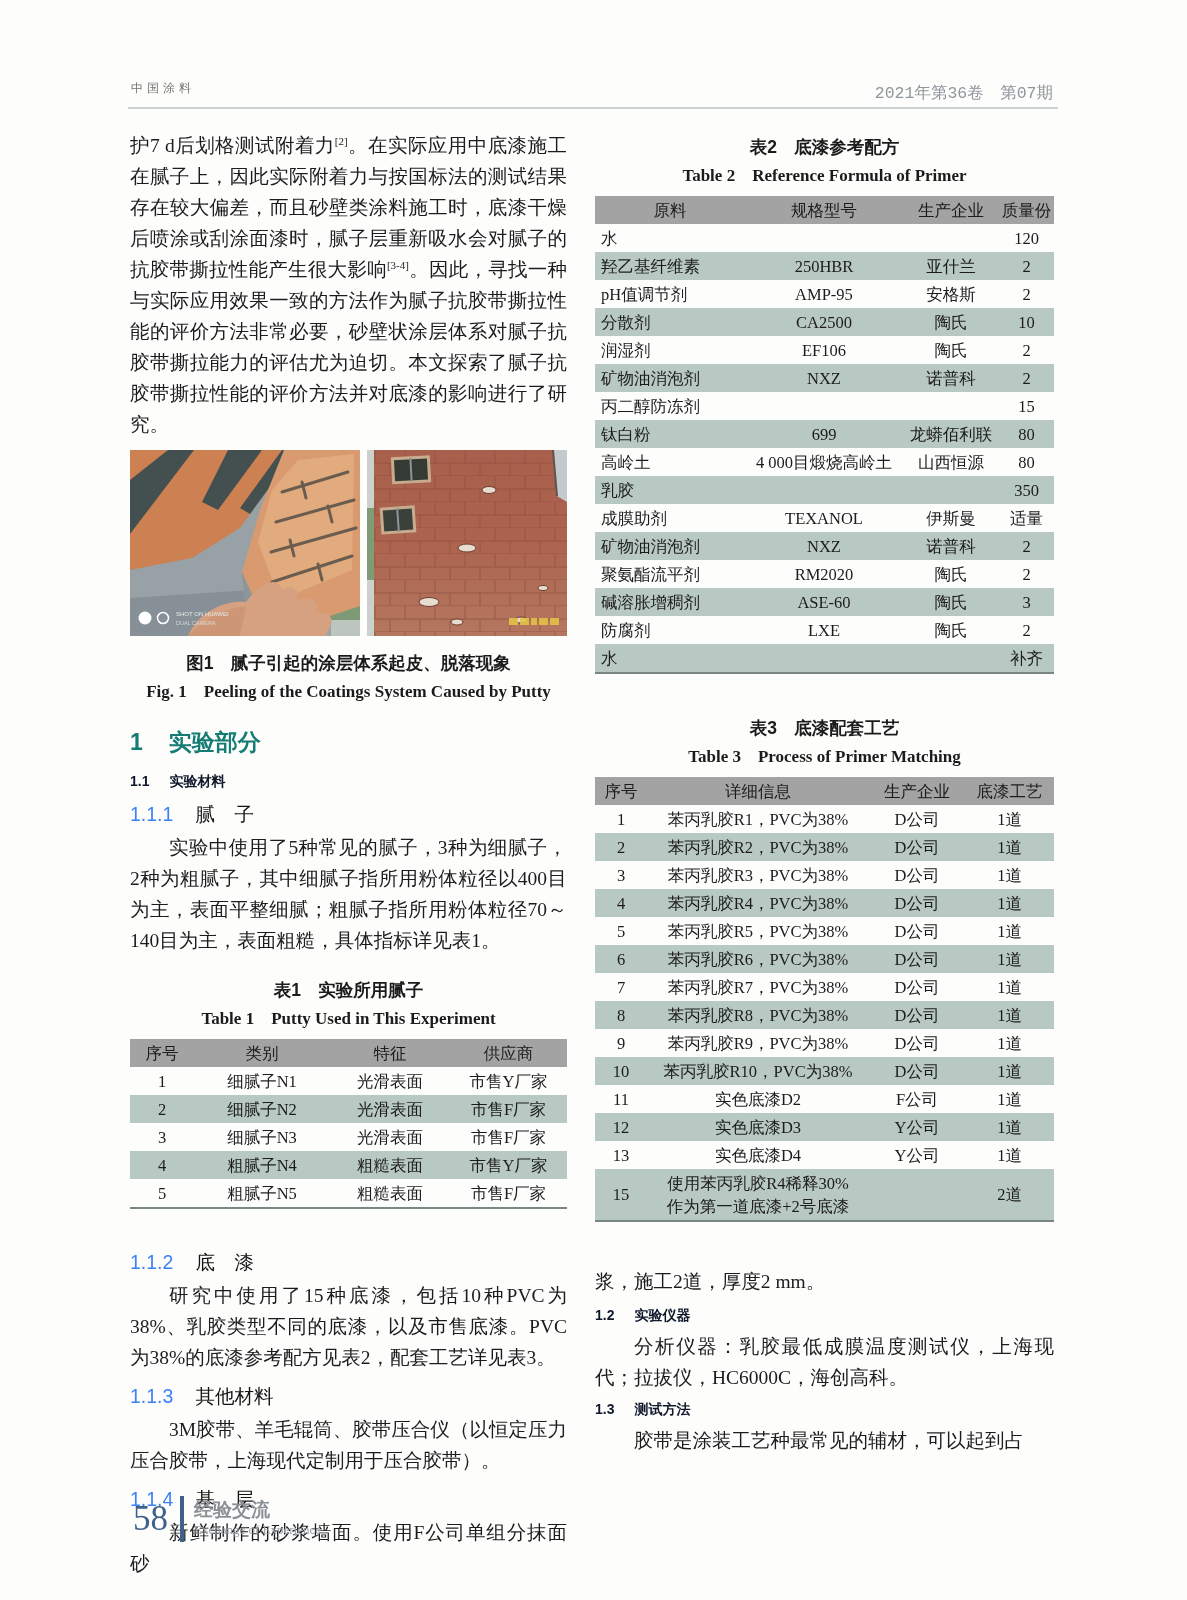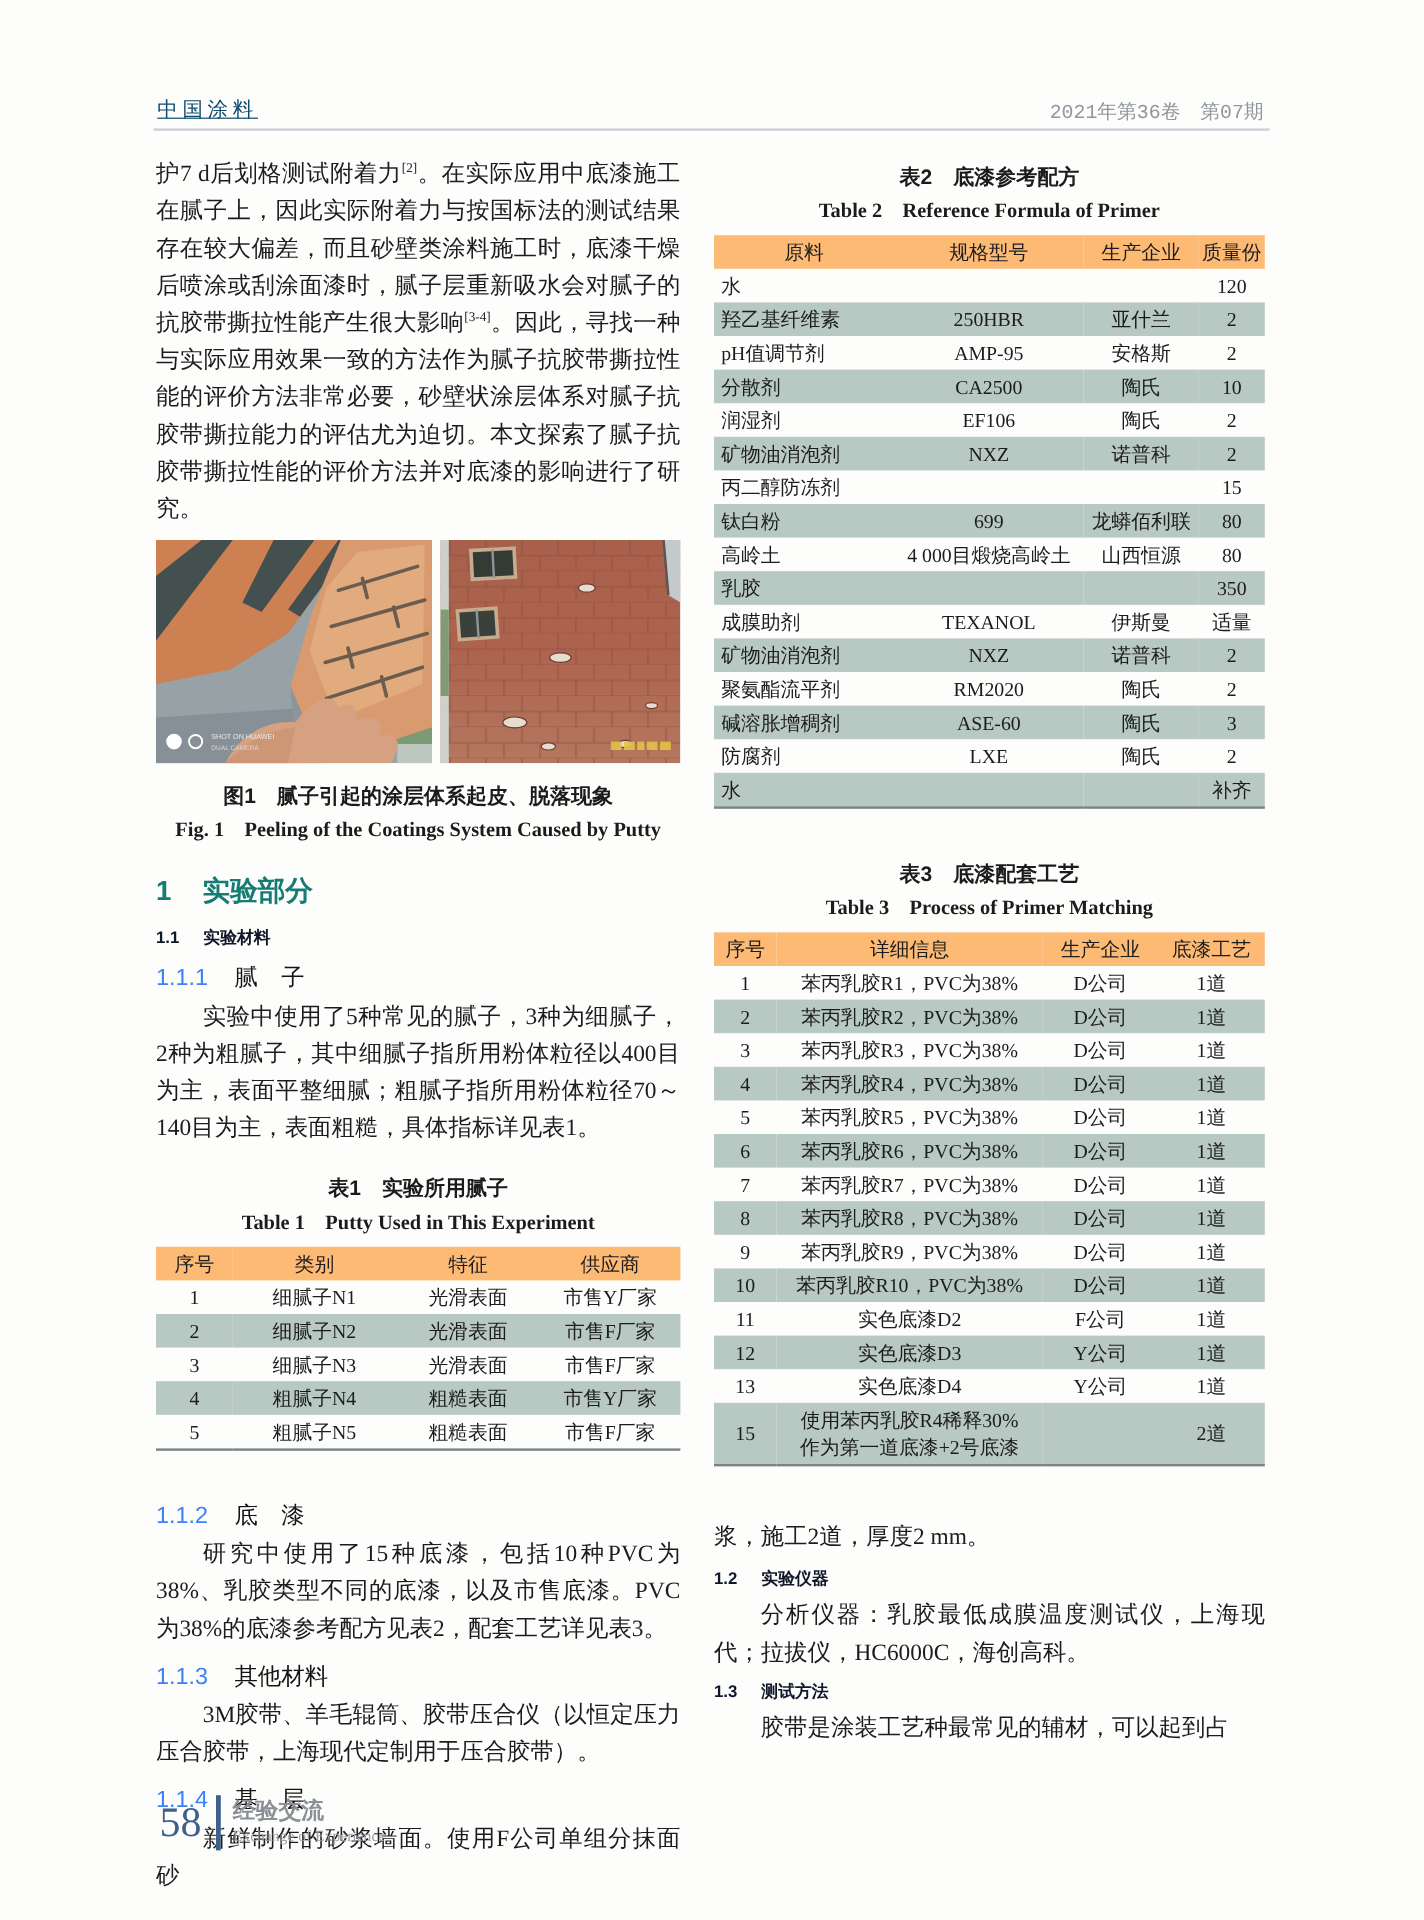--- a/index.html
+++ b/index.html
@@ -1,19 +1,19 @@
 <!DOCTYPE html>
 <html><head>
 <meta charset="utf-8">
 <style>
   html,body{margin:0;padding:0;background:#e8e8e8;}
   #page{position:relative;width:1187px;height:1600px;background:#fdfdfc;margin:0 auto;overflow:hidden;
         font-family:"Liberation Serif",serif;color:#1c1c1e;}
   
-  #hdr-left{position:absolute;left:131px;top:80px;font-size:17px;letter-spacing:4px;color:#0c4a6e;font-family:"Liberation Sans",sans-serif;text-decoration:underline;}
+  #hdr-left{position:absolute;left:131px;top:80px;font-size:12px;letter-spacing:4px;color:#737373;font-family:"Liberation Sans",sans-serif;}
   #hdr-right{position:absolute;right:134px;top:82px;font-size:16.5px;color:#8f979c;font-family:Liberation Mono, monospace;}
   #hdr-line{position:absolute;left:128px;top:107px;width:930px;height:2px;background:#ccd1d4;}
   
   #col-l{position:absolute;left:130px;top:130px;width:437px;}
   #col-r{position:absolute;left:595px;top:135px;width:459px;}
   p.body{font-size:19.5px;line-height:31px;text-align:justify;margin:0;}
   p.body.ind{text-indent:2em;}
   sup{font-size:11px;line-height:0;}
   
   .h1{margin-top:24px;font-family:"Liberation Sans",sans-serif;font-weight:bold;font-size:23px;color:#147c72;}
@@ -22,21 +22,21 @@
   .h2 .num{margin-right:20px;}
   .h3{margin-top:10px;font-size:19.5px;}
   .h3 .num{font-family:"Liberation Sans",sans-serif;color:#3b82f6;margin-right:22px;}
   .h3 .ttl{color:#141414;}
   
   #figure1{margin-top:10px;display:flex;gap:7px;}
   .cap-cn{margin-top:15px;text-align:center;font-family:"Liberation Sans",sans-serif;font-weight:bold;font-size:17.5px;color:#1b1b1b;}
   .cap-en{margin-top:5px;text-align:center;font-family:"Liberation Serif",serif;font-weight:bold;font-size:17px;color:#1b1b1b;}
   
   table{border-collapse:collapse;width:100%;table-layout:fixed;border-bottom:2px solid #7a8683;margin-top:9px;}
-  th{background:#fdba74;font-weight:normal;}
+  th{background:#a3a3a3;font-weight:normal;}
   th,td{text-align:center;font-size:16.5px;line-height:23px;padding:2.5px 2px;white-space:pre-line;}
   tbody tr:nth-child(even){background:#b8c8c3;}
   table.t2 td:first-child{text-align:left;padding-left:6px;}
   
   #footer{position:absolute;left:133px;top:1496px;display:flex;align-items:center;}
   #pg-num{font-size:35px;color:#40608c;font-family:"Liberation Serif",serif;}
   #foot-bar{width:4px;height:46px;background:#40608c;margin:0 10px 0 12px;}
   #foot-cn{font-family:"Liberation Sans",sans-serif;font-weight:bold;font-size:19px;color:#8a9095;line-height:22px;}
   #foot-en{font-family:"Liberation Serif",serif;font-size:13px;color:#9ba1a6;line-height:18px;}
 </style>

